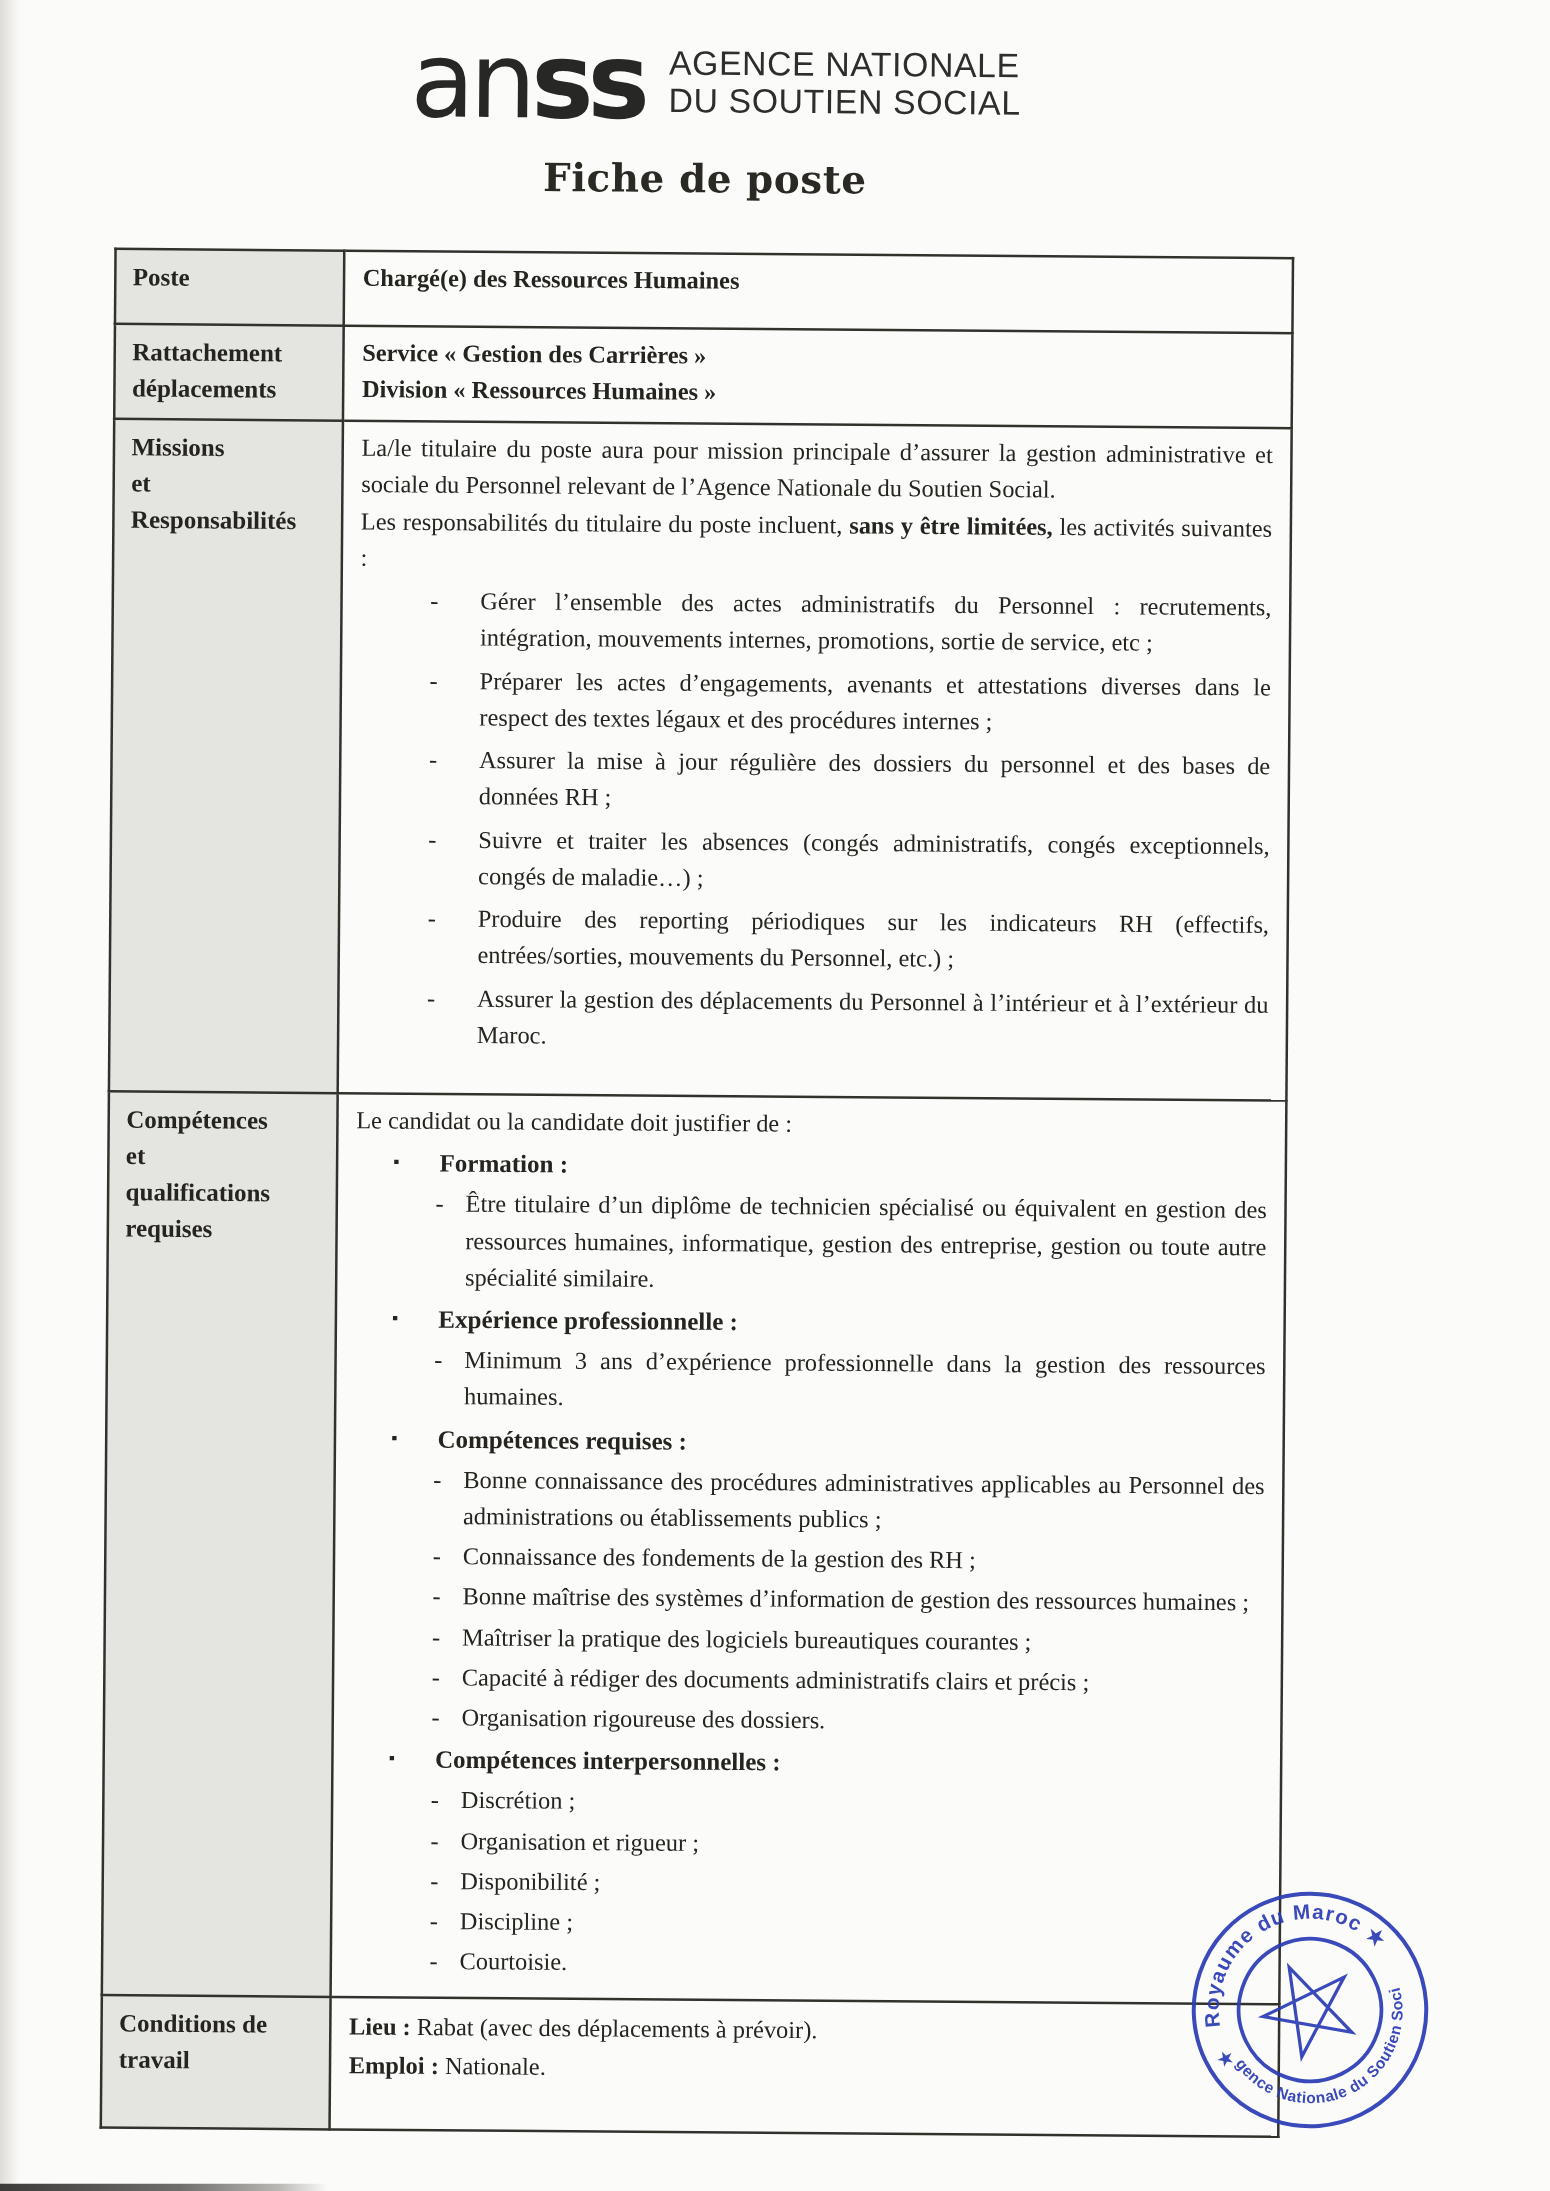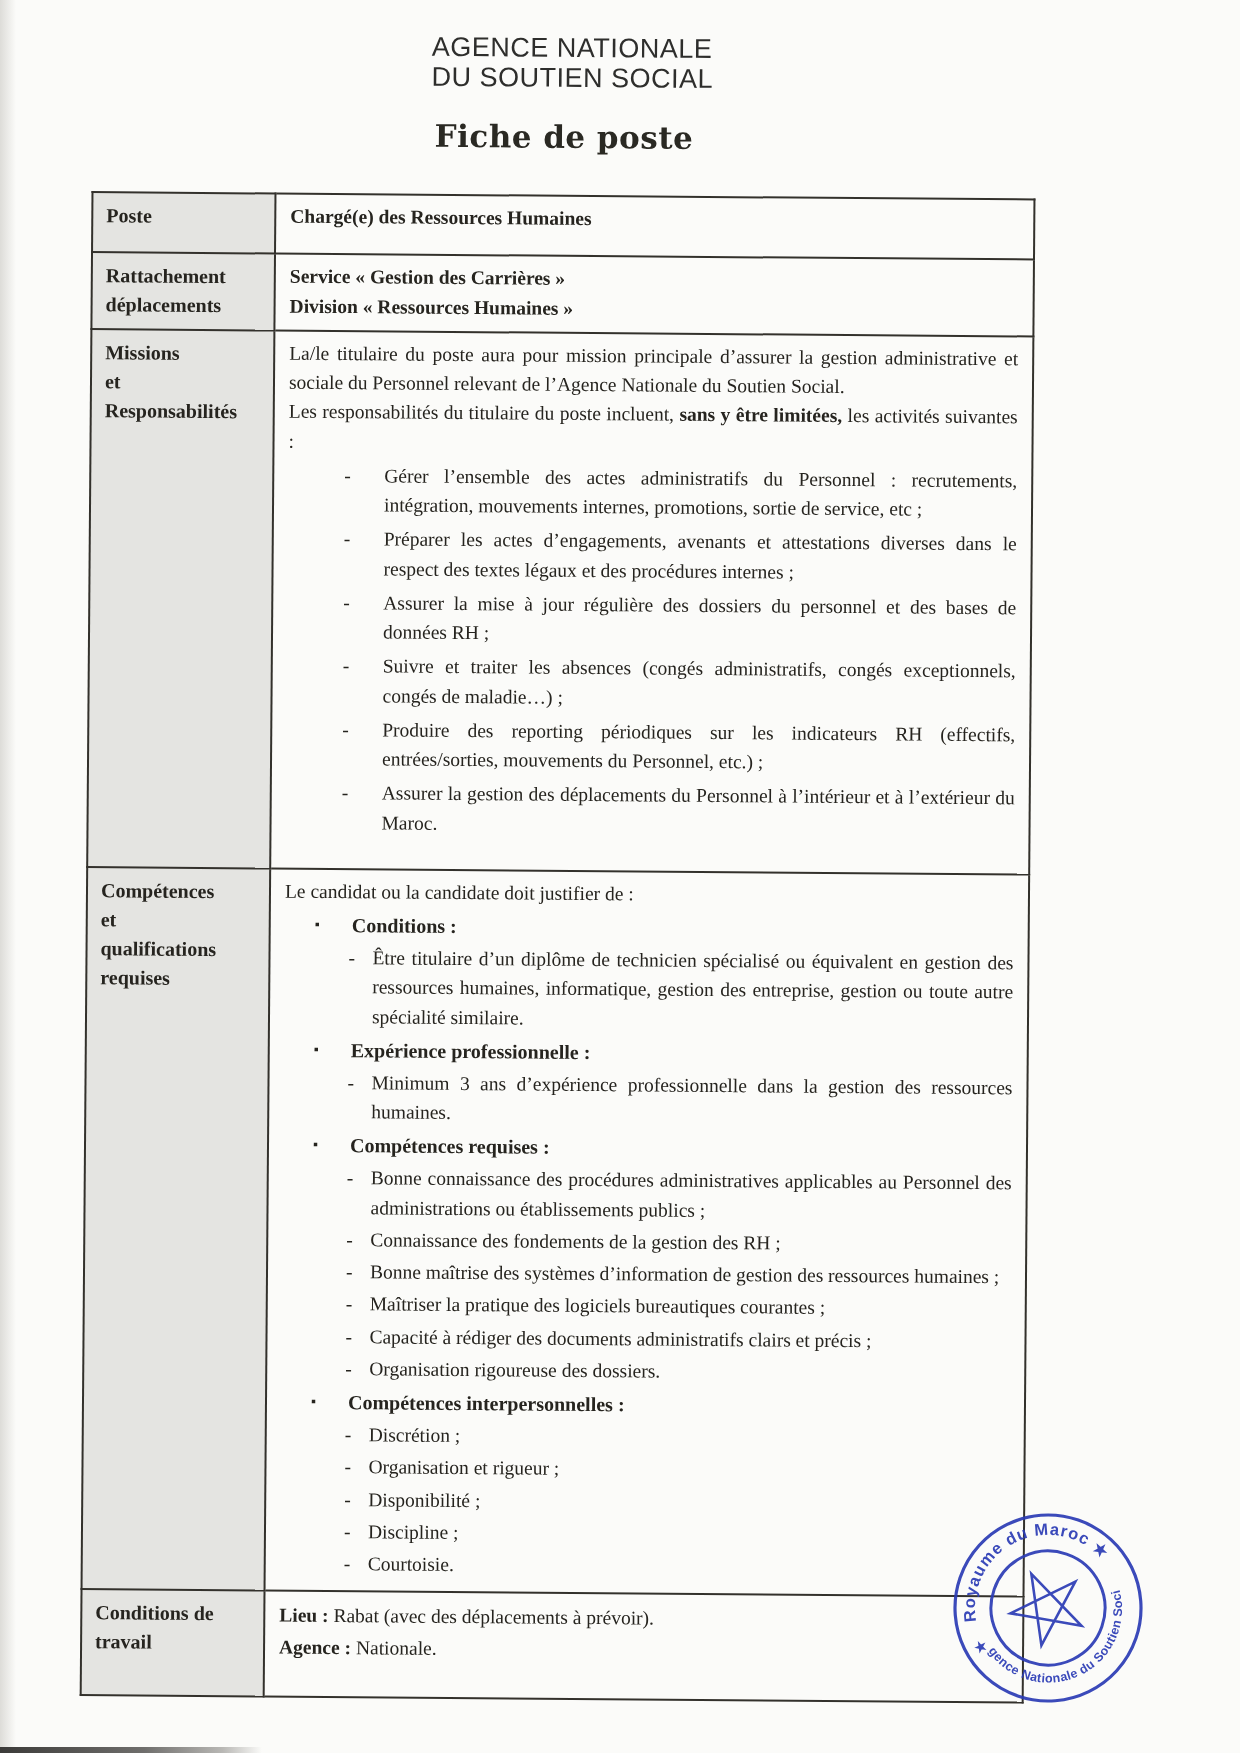--- a/index.html
+++ b/index.html
@@ -82,20 +82,24 @@
 </style>
 </head>
 <body>
 
 <div class="scan-edge-left"></div>
 
 <div class="tilt">
   <div class="content">
 
     <div class="logo-row">
+      <div class="wordmark">
+        <span class="wm-light">an</span>
+          <span class="wm-bold">ss</span>
+      </div>
       <div class="org-name">AGENCE NATIONALE
 DU SOUTIEN SOCIAL</div>
     </div>
 
     <div class="doc-title">Fiche de poste</div>
 
     <table class="sheet">
 
       <tbody>
           <tr>
@@ -150,21 +154,21 @@
       <tr>
         <td class="lbl" style="height:672px;">Compétences
 et
 qualifications
 requises</td>
         <td class="val">
           <div>Le candidat ou la candidate doit justifier de :</div>
 
           <div class="c-head">
             <span class="sq">▪</span>
-            <span>Conditions :</span>
+            <span>Formation :</span>
           </div>
           <div class="c-item">
             <span class="dash">-</span>
             <span class="btxt">Être titulaire d’un diplôme de technicien spécialisé ou équivalent en gestion des ressources humaines, informatique, gestion des entreprise, gestion ou toute autre spécialité similaire.</span>
           </div>
 
           <div class="c-head">
             <span class="sq">▪</span>
             <span>Expérience professionnelle :</span>
           </div>
@@ -227,21 +231,21 @@
             <span class="btxt">Courtoisie.</span>
           </div>
         </td>
       </tr>
 
       <tr>
         <td class="lbl" style="height:88px;">Conditions de
 travail</td>
         <td class="val">
           <div class="cond-line"><span class="strong">Lieu :</span><span> Rabat (avec des déplacements à prévoir).</span></div>
-          <div class="cond-line"><span class="strong">Agence :</span><span> Nationale.</span></div>
+          <div class="cond-line"><span class="strong">Emploi :</span><span> Nationale.</span></div>
         </td>
       </tr>
     </tbody>
       </table>
 
   </div>
 </div>
 
 <svg class="stamp" viewBox="0 0 200 200">
   <defs>

